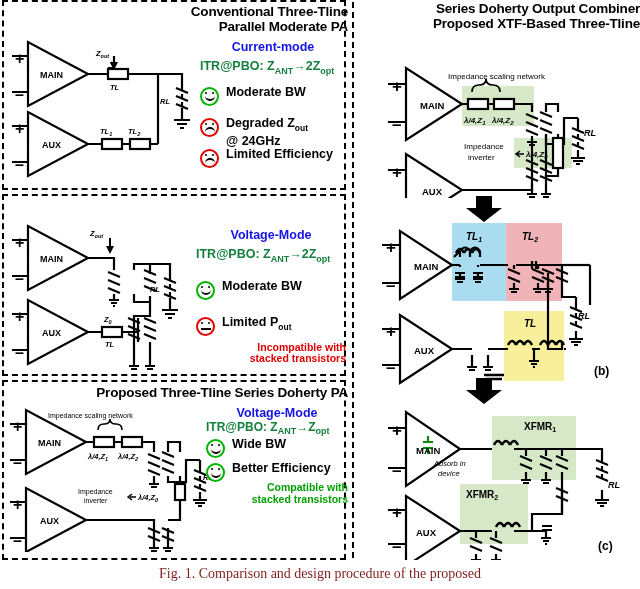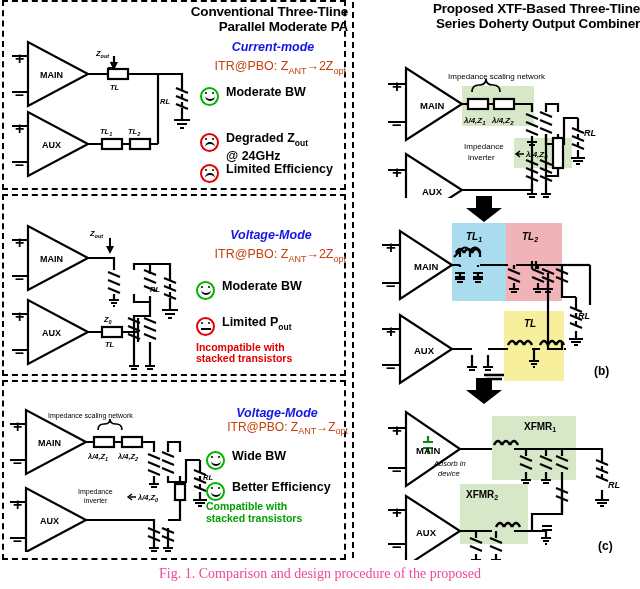--- a/index.html
+++ b/index.html
@@ -22,37 +22,37 @@
   #panelB{top:215px;height:170px;}
   #panelC{top:398px;height:162px;}
 
   .ttl{text-align:right;font-weight:bold;font-size:13.5px;line-height:15px;letter-spacing:-0.2px;}
   #t1{position:absolute;left:0;top:2px;width:344px;}
   #t2{position:absolute;left:0;top:4px;width:344px;}
   #t3{position:absolute;left:0;top:3px;width:344px;}
   #tR{position:absolute;left:0;top:1px;width:284px;}
 
   .bullets{position:absolute;font-size:12.5px;}
-  .mode{color:#1414e6;font-weight:bold;font-size:12.5px;text-align:center;font-style:italic;}
-  .itr{color:#c2410c;font-weight:normal;font-size:12.5px;text-align:right;white-space:nowrap;}
+  .mode{color:#1414e6;font-weight:bold;font-size:12.5px;text-align:center;}
+  .itr{color:#15803d;font-weight:bold;font-size:12.5px;text-align:left;white-space:nowrap;}
   .brow{display:flex;align-items:flex-start;margin-top:5px;}
   .face{width:15px;height:15px;border-radius:50%;flex:0 0 15px;margin-right:7px;position:relative;margin-top:1px;}
   .face.g{background:#fff;border:2px solid #00b400;}
   .face.r{background:#fff;border:2px solid #e00000;}
   .face i{position:absolute;width:2px;height:2px;background:#000;border-radius:50%;top:3px;}
   .face i.l{left:3px;} .face i.r2{right:3px;}
   .face u{position:absolute;left:2.5px;right:2.5px;bottom:2.5px;height:4px;border-bottom:2px solid #000;border-radius:0 0 6px 6px;}
   .face.sad u{bottom:2px;height:4px;border-bottom:none;border-top:2px solid #000;border-radius:6px 6px 0 0;}
   .face.flat u{bottom:3.5px;height:0;border-bottom:2px solid #000;border-radius:0;}
   .btxt{font-weight:bold;font-size:12.5px;line-height:13.5px;}
-  .note{font-weight:bold;font-size:10.5px;line-height:11.5px;text-align:left;}
+  .note{font-weight:bold;font-size:10.5px;line-height:11.5px;text-align:right;}
   .note.red{color:#e00000;}
   .note.grn{color:#00a000;}
 
-  .cap{position:absolute;left:0;top:566px;width:640px;text-align:center;font-family:"Liberation Serif",serif;font-size:14px;color:#ec4899;overflow:hidden;height:22px;}
+  .cap{position:absolute;left:0;top:566px;width:640px;text-align:center;font-family:"Liberation Serif",serif;font-size:14px;color:#7f1d1d;overflow:hidden;height:22px;}
 
   svg{display:block;}
   text{font-family:"Liberation Sans",sans-serif;}
   .lbl{font-size:7.5px;font-weight:bold;font-style:italic;}
   .lbl2{font-size:7px;}
   .pn{font-size:12px;font-weight:bold;font-style:italic;}
 </style>
 </head>
 <body>
 
@@ -109,21 +109,21 @@
           <span>ITR@PBO: Z</span><sub style="font-size:9px">ANT</sub><span>→2Z</span><sub style="font-size:9px">opt</sub>
         </div>
         <div class="brow" style="margin-top:10px">
           <span class="face g">
               <i class="l"></i>
               <i class="r2"></i>
               <u></u>
             </span>
           <span class="btxt">Moderate BW</span>
         </div>
-        <div class="brow" style="margin-top:26px">
+        <div class="brow" style="margin-top:11px">
           <span class="face r sad">
               <i class="l"></i>
               <i class="r2"></i>
               <u></u>
             </span>
           <span class="btxt" style="white-space:pre-line">Degraded Z<sub style="font-size:8.5px">out</sub><br>@ 24GHz</span>
         </div>
         <div class="brow" style="margin-top:0">
           <span class="face r sad">
               <i class="l"></i>
@@ -203,20 +203,23 @@
           <span class="btxt">Limited P<sub style="font-size:8.5px">out</sub></span>
         </div>
         <div class="note red" style="margin-top:6px">
           <div>Incompatible with</div>
           <div>stacked transistors</div>
         </div>
       </div>
     </div>
 
     <div class="panel" id="panel3">
+      <div class="ttl" id="t3">
+        <div>Proposed Three-Tline Series Doherty PA</div>
+      </div>
 
       <svg width="205" height="150" viewBox="0 0 205 150" style="position:absolute;left:4px;top:20px;">
         <g stroke="#000" stroke-width="2.2" fill="none">
           <path d="M18 8 L18 72 L78 40 Z"></path>
           <path d="M2 22 L18 22 M2 58 L18 58"></path>
           <path d="M18 86 L18 150 L78 118 Z"></path>
           <path d="M2 100 L18 100 M2 136 L18 136"></path>
           <path d="M78 40 L86 40 M106 40 L114 40 M134 40 L146 40 L146 50"></path>
           <path d="M78 118 L146 118 L146 126"></path>
           <path d="M160 50 L160 40 L172 40 L172 50"></path>
@@ -258,48 +261,48 @@
         <text x="130" y="98" class="lbl">λ/4,Z<tspan font-size="5.5" dy="2">0</tspan></text>
         <path d="M128 95 l-6 0 M124 92 l-4 3 l4 3" stroke="#000" stroke-width="1.4" fill="none"></path>
         <text x="195" y="78" class="lbl">RL</text>
       </svg>
 
       <div class="bullets" style="left:202px;top:24px;width:142px;">
         <div class="mode">Voltage-Mode</div>
         <div class="itr" style="margin-top:0;font-size:12px">
           <span>ITR@PBO: Z</span><sub style="font-size:9px">ANT</sub><span>→Z</span><sub style="font-size:9px">opt</sub>
         </div>
-        <div class="brow" style="margin-top:14px">
+        <div class="brow" style="margin-top:2px">
           <span class="face g">
               <i class="l"></i>
               <i class="r2"></i>
               <u></u>
             </span>
           <span class="btxt">Wide BW</span>
         </div>
-        <div class="brow" style="margin-top:11px">
+        <div class="brow" style="margin-top:4px">
           <span class="face g">
               <i class="l"></i>
               <i class="r2"></i>
               <u></u>
             </span>
           <span class="btxt">Better Efficiency</span>
         </div>
         <div class="note grn" style="">
           <div>Compatible with</div>
           <div>stacked transistors</div>
         </div>
       </div>
     </div>
   </div>
 
   <div class="col" id="rightcol">
     <div class="ttl" id="tR">
+      <div>Series Doherty Output Combiner</div>
       <div>Proposed XTF-Based Three-Tline</div>
-      <div>Series Doherty Output Combiner</div>
     </div>
 
     <div class="rpanel" id="panelA">
       <svg width="284" height="172" viewBox="0 0 284 172">
         <rect x="106" y="60" width="72" height="40" fill="#d6e8c8"></rect>
         <rect x="158" y="112" width="58" height="30" fill="#d6e8c8"></rect>
         <g stroke="#000" stroke-width="2.2" fill="none">
           <path d="M50 42 L50 114 L106 78 Z"></path>
           <path d="M32 58 L50 58 M32 96 L50 96"></path>
           <path d="M50 128 L50 200 L106 164 Z"></path>

